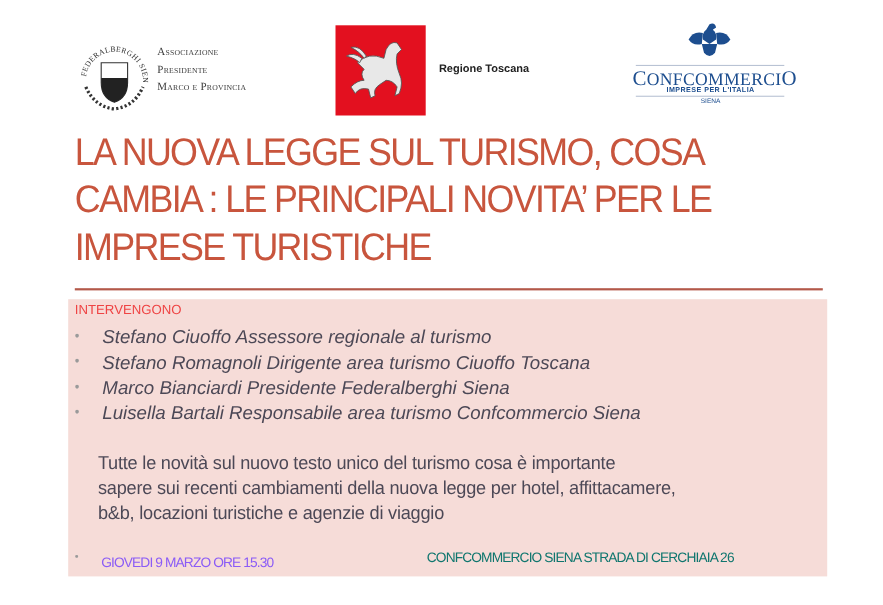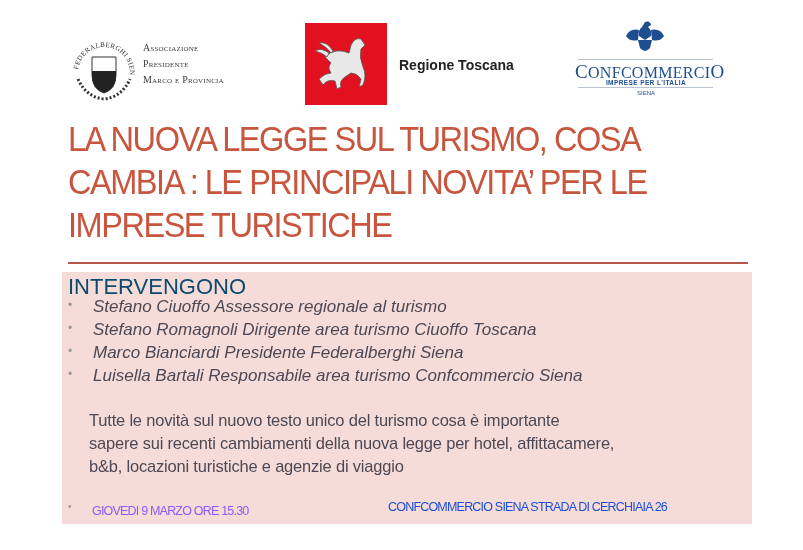--- a/index.html
+++ b/index.html
@@ -7,44 +7,44 @@
     width: 803px; height: 550px; background: #ffffff; position: relative; overflow: hidden;
     font-family: "Liberation Sans", sans-serif;
   }
   .abs { position: absolute; }
   
   #fed-emblem { left: 68px; top: 33px; width: 72px; height: 72px; }
   #fed-text { left: 143px; top: 40px; font-family: "Liberation Serif", serif; color: #3b3b3b; font-size: 10px; line-height: 16px; font-variant: small-caps; letter-spacing: 0.2px; }
   #fed-text div { white-space: nowrap; }
   
   #rt-square { left: 305px; top: 23px; width: 82px; height: 82px; background: #e3101f; }
-  #rt-text { left: 399px; top: 57px; font-size: 14px; font-weight: bold; color: #222; white-space: nowrap; }
+  #rt-text { left: 399px; top: 57px; font-size: 10px; font-weight: bold; color: #222; white-space: nowrap; }
   
   #cc-eagle { left: 624px; top: 18px; width: 42px; height: 38px; }
   #cc-line1 { left: 578px; top: 59px; width: 135px; height: 1px; background: #b9c3d4; }
   #cc-name { left: 575px; top: 61px; width: 142px; text-align: left; font-family: "Liberation Serif", serif; color: #1d4e8f; font-size: 16px; letter-spacing: 0.3px; white-space: nowrap; }
   #cc-name .cap { font-size: 19px; }
   #cc-tag { left: 575px; top: 79px; width: 142px; text-align: center; color: #1d4e8f; font-size: 6.5px; font-weight: bold; letter-spacing: 0.4px; white-space: nowrap; }
   #cc-line2 { left: 578px; top: 87px; width: 135px; height: 1px; background: #b9c3d4; }
   #cc-city { left: 575px; top: 90px; width: 142px; text-align: center; color: #1d4e8f; font-size: 6px; white-space: nowrap; }
   
   #title { left: 68px; top: 117px; width: 700px; color: #c8553d; font-size: 35px; line-height: 43px; letter-spacing: -1.6px; transform: scaleX(0.93); transform-origin: left top; }
   #title div { white-space: nowrap; }
   #divider { left: 68px; top: 262px; width: 680px; height: 2px; background: #b3594a; }
   
   #info-box { left: 62px; top: 272px; width: 690px; height: 252px; background: #f6dcd8; }
-  #speakers-heading { left: 68px; top: 274px; color: #0c4a6e; font-size: 22px; white-space: nowrap; }
+  #speakers-heading { left: 68px; top: 274px; color: #ef4444; font-size: 12px; white-space: nowrap; }
   .speaker { position: absolute; left: 68px; color: #4c4856; font-size: 17px; white-space: nowrap; }
   .speaker .bullet { position: absolute; left: 0; top: 1px; color: #9a9a9a; font-size: 12px; }
   .speaker .txt { position: absolute; left: 25px; top: 0; font-style: italic; }
   #description { left: 89px; top: 409px; color: #4c4856; font-size: 17px; line-height: 23px; letter-spacing: -0.2px; transform: scaleX(0.97); transform-origin: left top; }
   #description div { white-space: nowrap; }
   #event-bullet { left: 68px; top: 501px; color: #9a9a9a; font-size: 10px; }
   #event-date { left: 92px; top: 504px; color: #8b5cf6; font-size: 12.5px; letter-spacing: -0.8px; white-space: nowrap; }
-  #event-venue { left: 388px; top: 500px; color: #1d4ed8; font-size: 12.5px; letter-spacing: -0.8px; white-space: nowrap; }
+  #event-venue { left: 388px; top: 500px; color: #0f766e; font-size: 12.5px; letter-spacing: -0.8px; white-space: nowrap; }
 </style>
 </head>
 <body>
 
 <div class="abs" id="fed-emblem">
   <svg width="72" height="72" viewBox="0 0 72 72">
     <defs>
       <path id="ringpath" d="M 10 40 A 26 26 0 0 1 62 40"></path>
     </defs>
     <text font-size="7" fill="#333" font-family="Liberation Serif, serif" letter-spacing="0.3">

